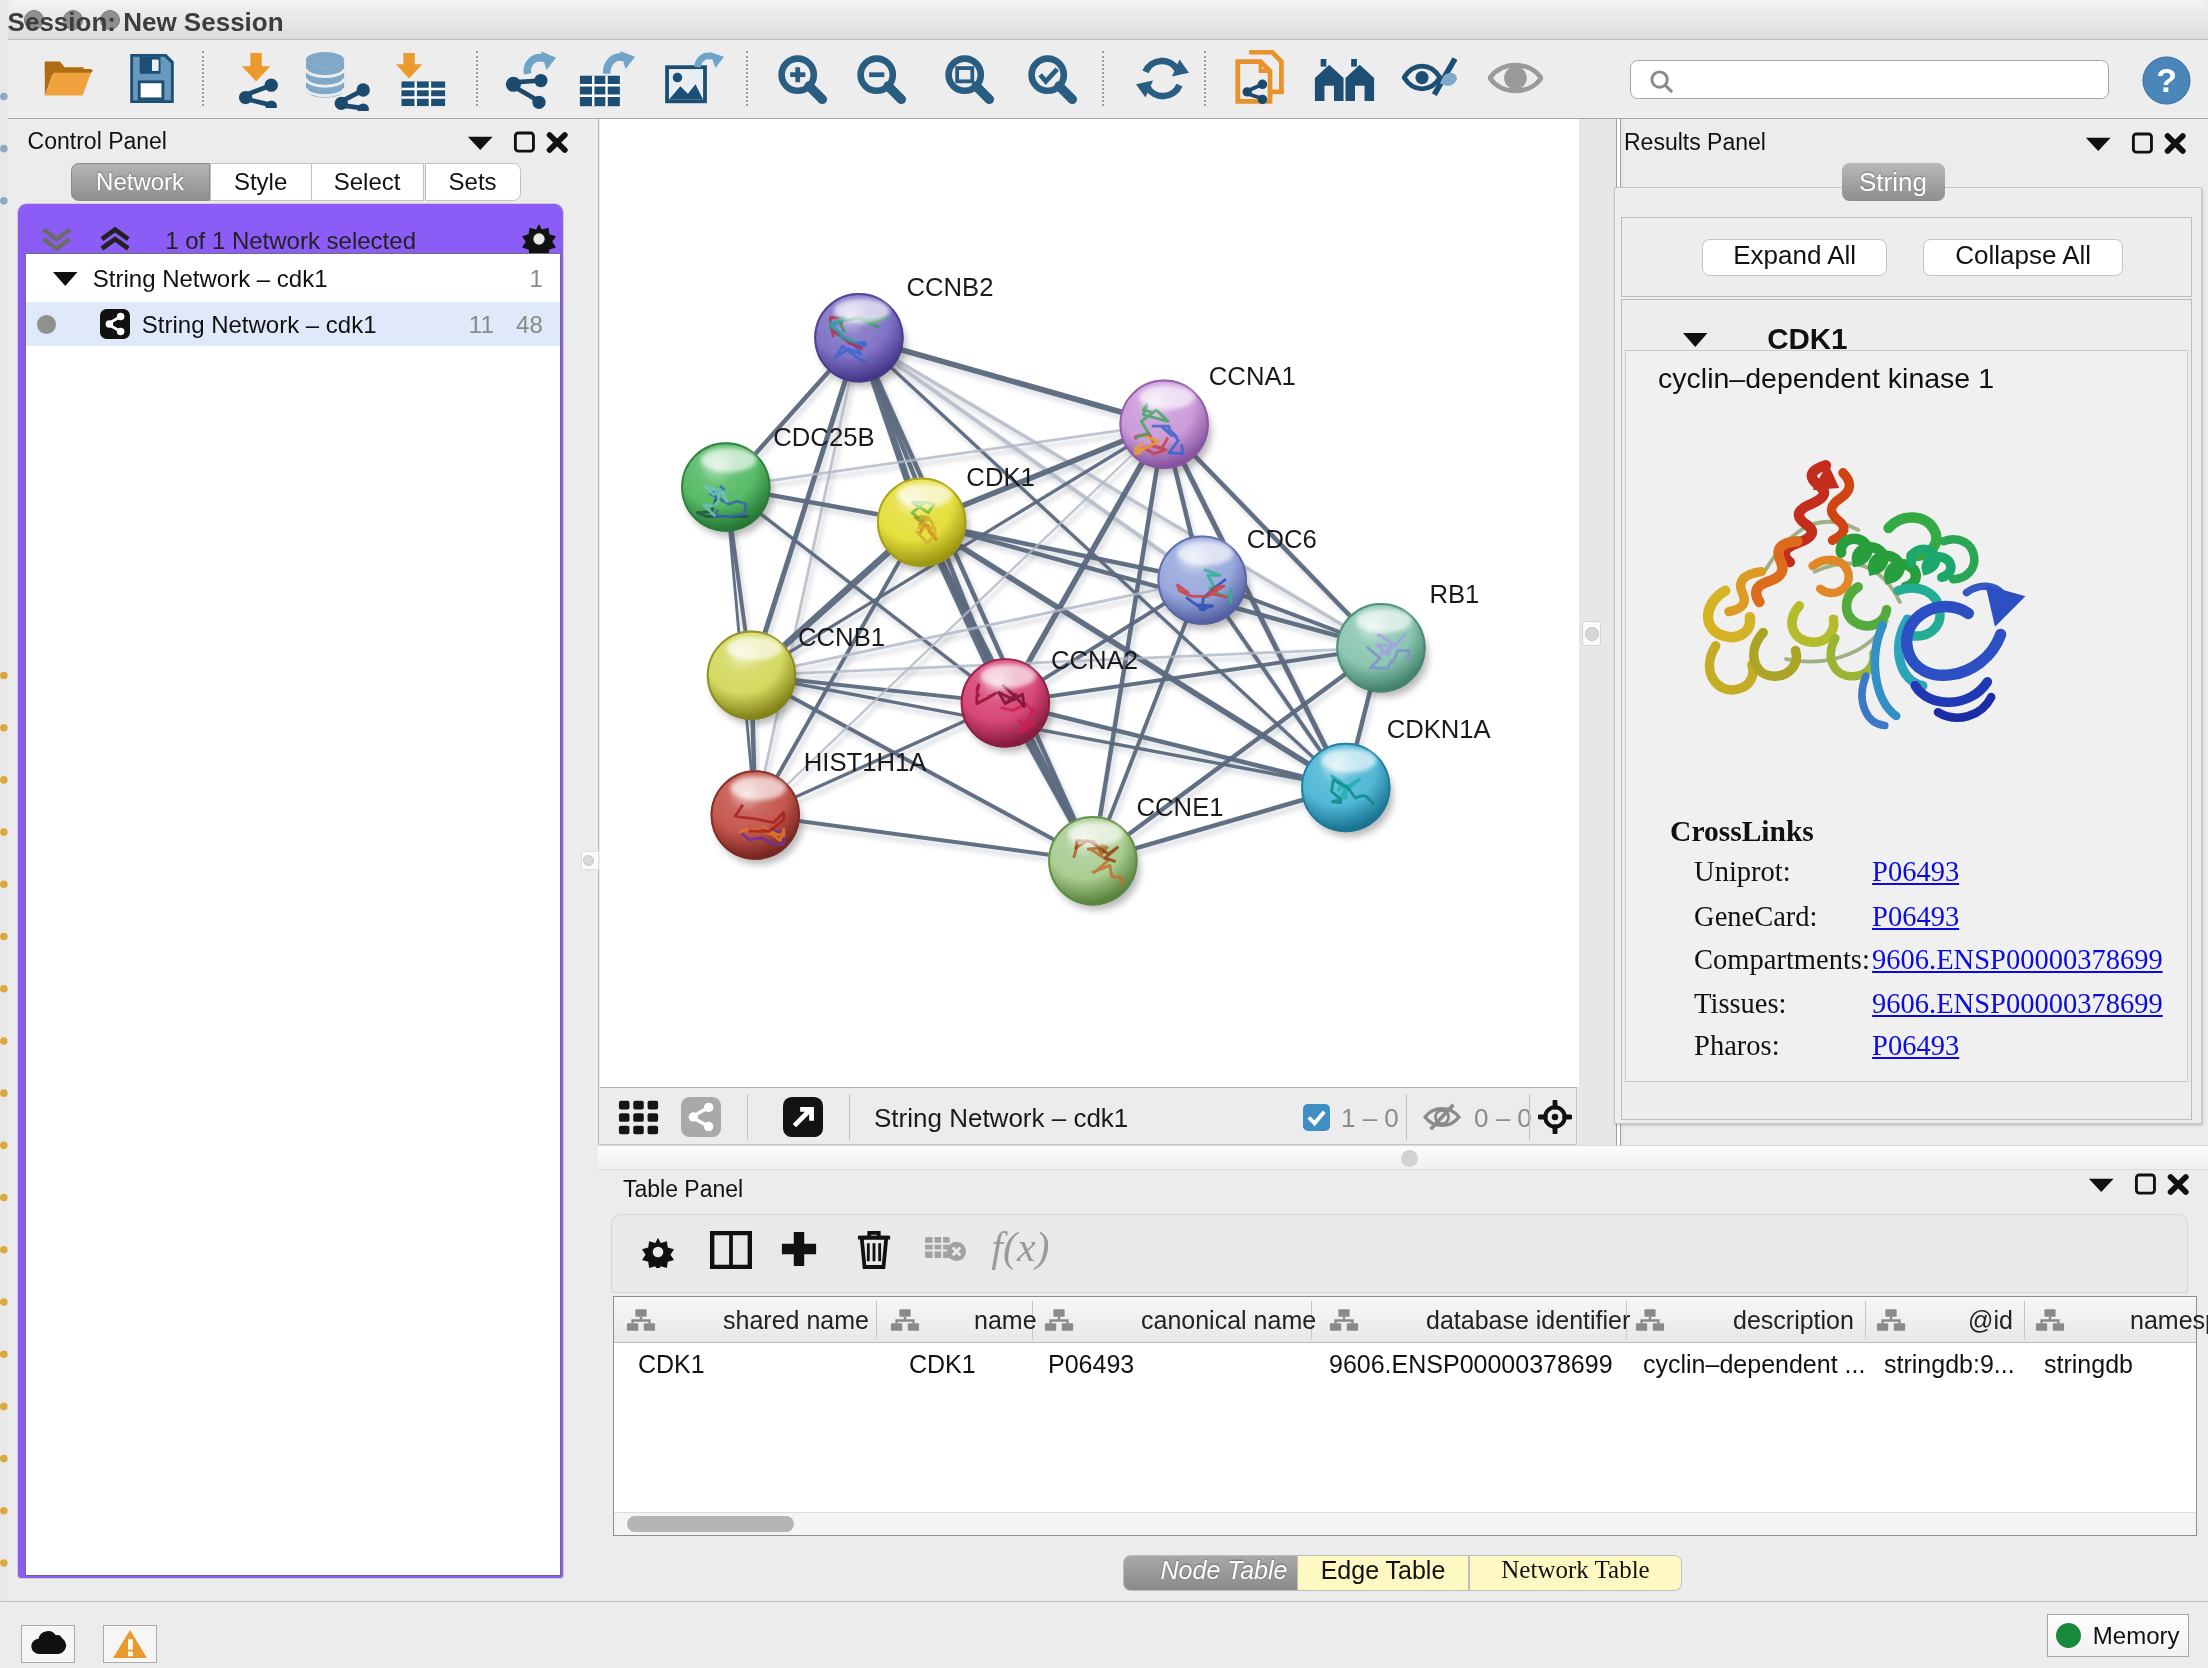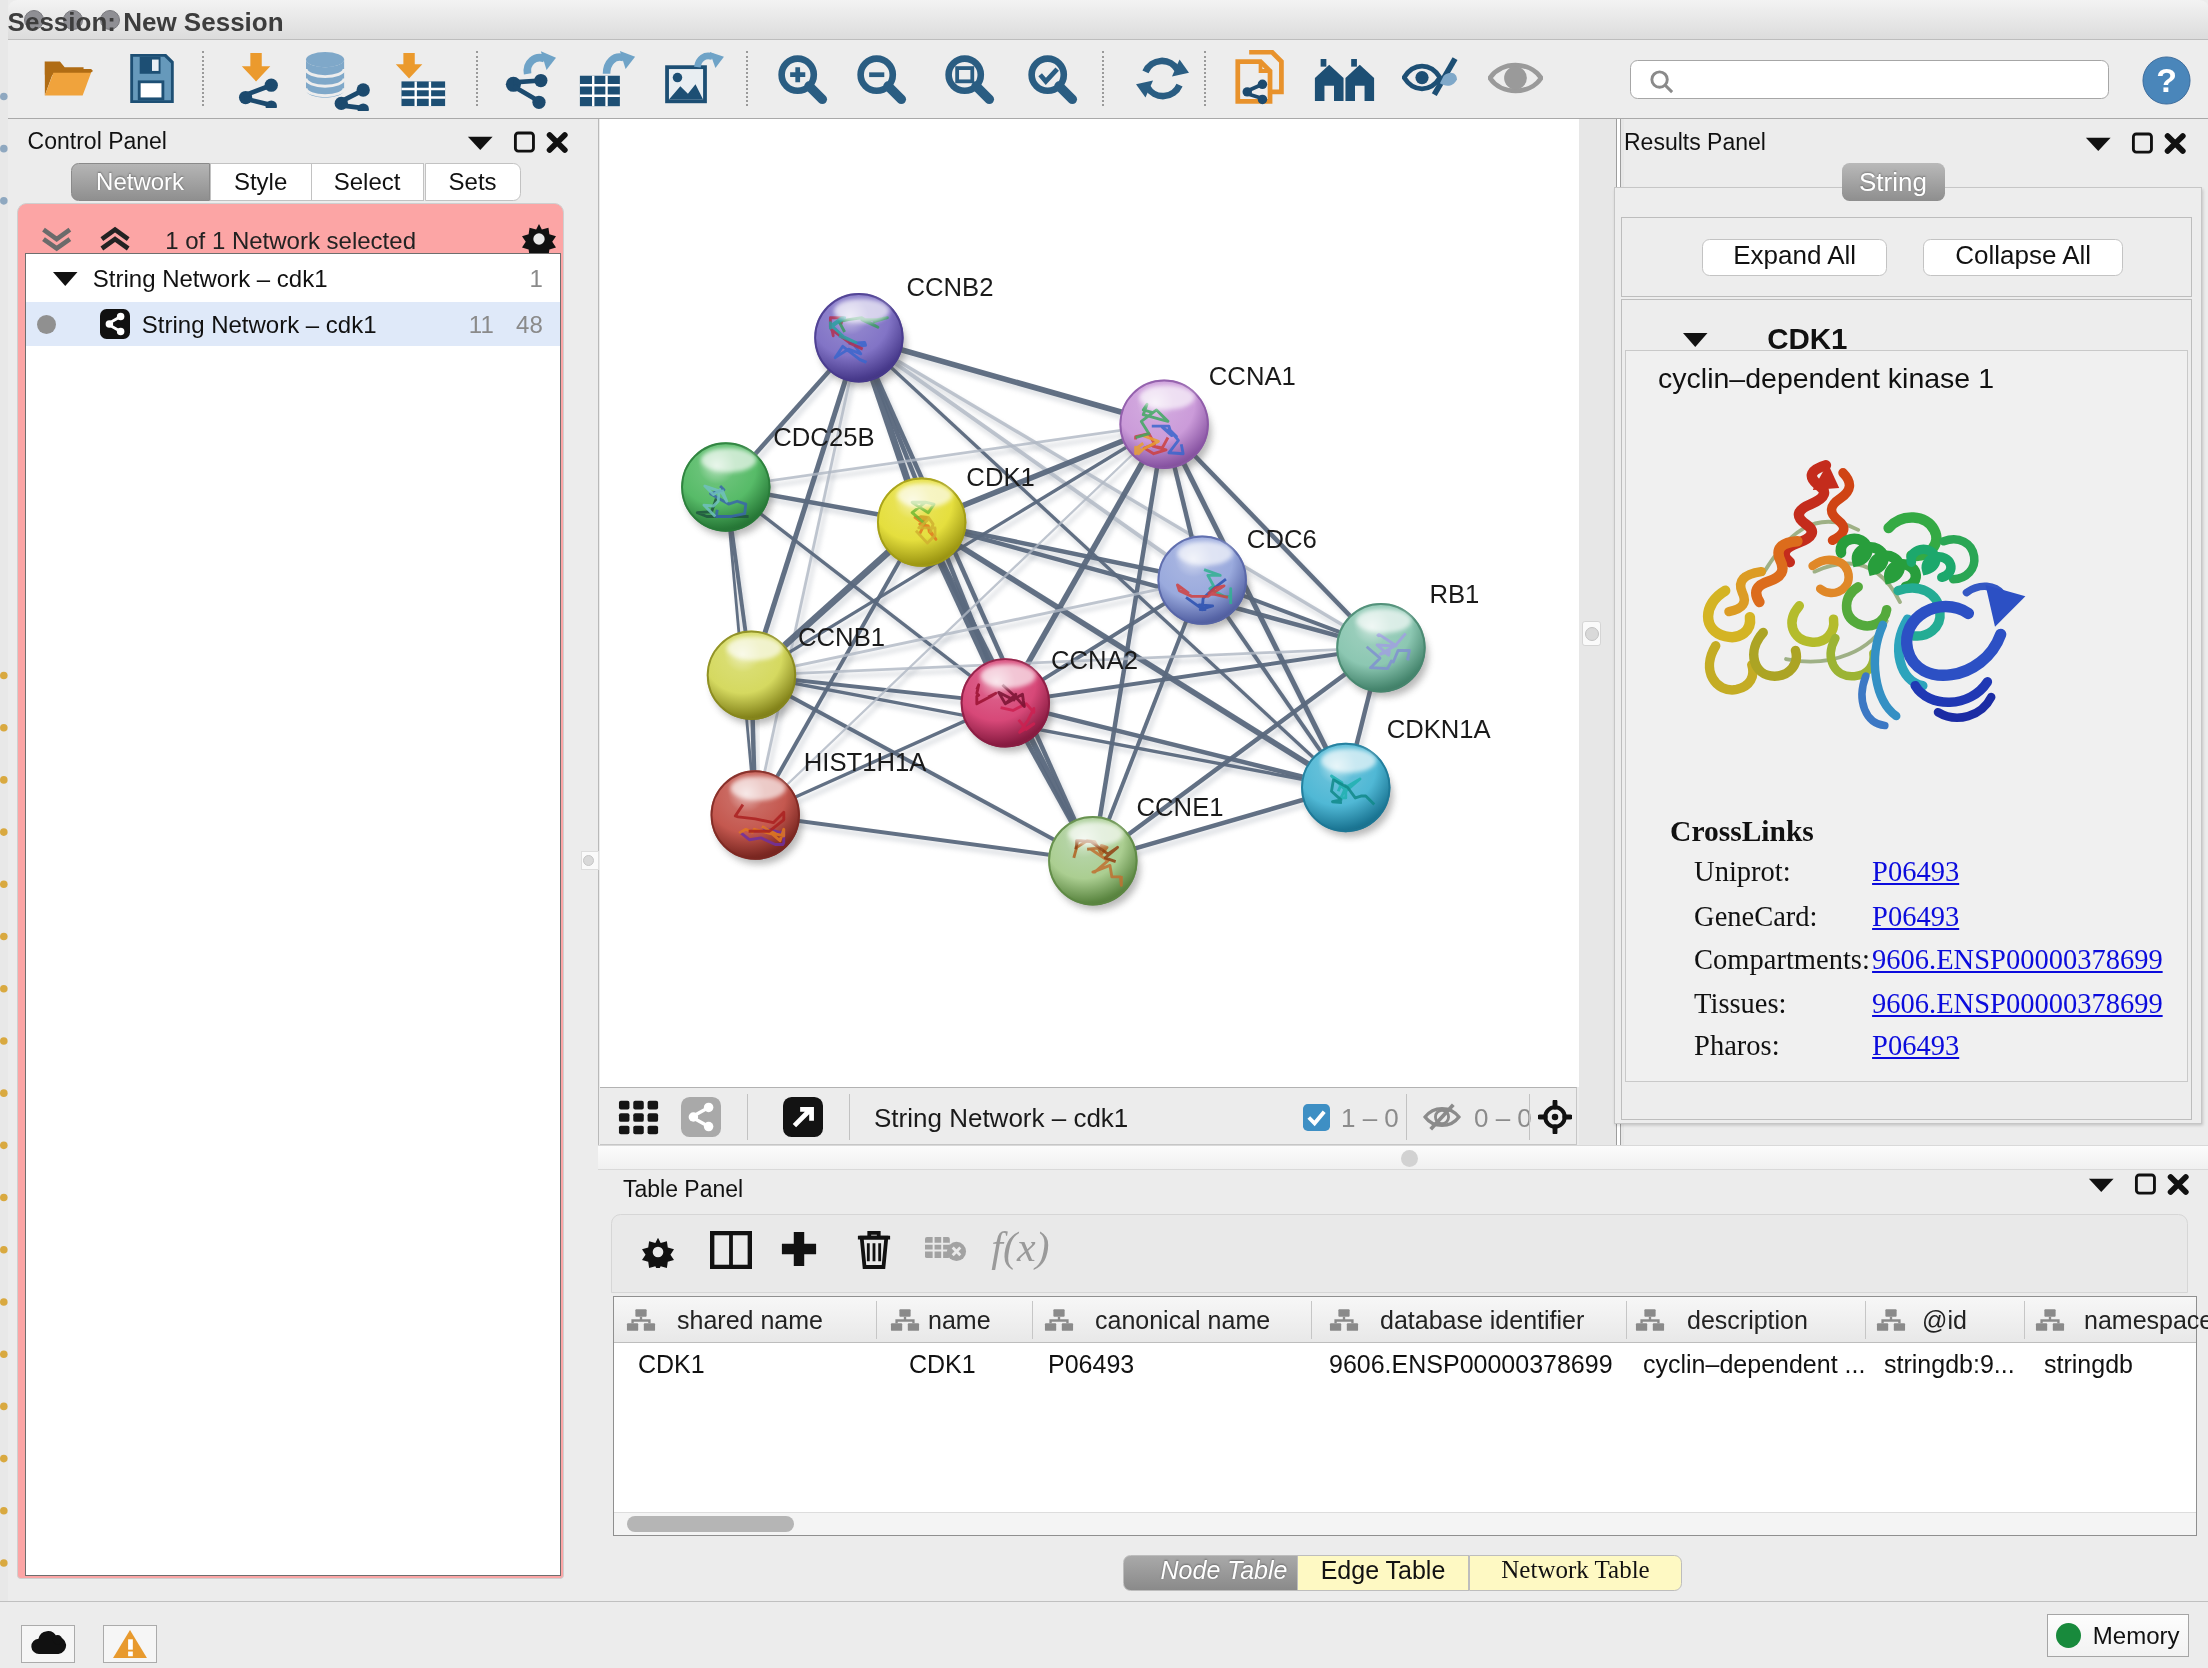--- a/index.html
+++ b/index.html
@@ -16,21 +16,21 @@
 #toolbar { left:7.6px; top:40px; width:2201px; height:79px; background:#ededed; border-bottom:1.9px solid #a9a9a9; }
 .tbsep { position:absolute; top:11.4px; height:55px; width:0; border-left:2.9px dotted #9a9a9a; }
 #searchbox { position:absolute; left:1622px; top:20px; width:479px; height:39px; background:#fff; border:1.9px solid #a6a6a6; border-radius:7.6px; }
 #searchbox svg { position:absolute; left:17px; top:6.7px; }
 
 
 #cpanel { left:7.6px; top:119px; width:591px; height:1482px; background:#ececec; border-right:1.9px solid #b9b9b9; }
 #cpanel-title { position:absolute; left:20px; top:8.6px; font-size:23px; color:#111; }
 .cptab { position:absolute; top:44px; height:38px; font-size:24px; color:#111; display:flex; align-items:center; justify-content:center; border:1px solid #c2c2c2; background:#fff; z-index:5; }
 .cptab.sel { background:linear-gradient(#b5b5b5,#8f8f8f); color:#fff; border-color:#8a8a8a; text-shadow:0 -1px 1.9px rgba(0,0,0,.35); }
-#cp-inner { position:absolute; left:9.5px; top:84px; width:547px; height:1376px; background:#fca5a5; border:1px solid #cfcfcf; border-radius:9.5px 9.5px 3.8px 3.8px; }
+#cp-inner { position:absolute; left:9.5px; top:84px; width:547px; height:1376px; background:#8b5cf6; border:1px solid #cfcfcf; border-radius:9.5px 9.5px 3.8px 3.8px; }
 #cp-sel-row { position:absolute; left:0px; top:17px; width:100%; height:40px; font-size:24px; color:#222; text-align:center; line-height:40px; }
 #cp-list { position:absolute; left:6.7px; top:49px; width:536px; height:1323px; background:#fff; border:1.9px solid #6e6e6e; }
 .cprow { position:absolute; left:0; width:100%; height:43px; font-size:24px; color:#111; }
 
 
 #netview { left:600px; top:119px; width:979px; height:968px; background:#fff; }
 #netstatus { left:600px; top:1087px; width:977px; height:58px; background:#ececec; border-top:1.9px solid #b2b2b2; border-bottom:1.9px solid #c6c6c6; border-right:1.9px solid #c6c6c6; }
 #vsplit { left:1579px; top:119px; width:45px; height:1027px; background:#e7e7e7; }
 #vsplit .dline { position:absolute; right:2.9px; top:0; width:4.8px; height:100%; border-left:1.9px solid #9d9d9d; border-right:1.9px solid #9d9d9d; background:#fff; }
 #vsplit .knob { position:absolute; left:2.9px; top:502px; width:19px; height:25px; background:#fafafa; border:1px solid #d5d5d5; border-radius:2.9px; }
@@ -59,21 +59,21 @@
 #tp-scroll .thumb { position:absolute; left:13.3px; top:2.9px; width:167px; height:16px; background:#b5b5b5; border-radius:8.6px; }
 .ttab { position:absolute; top:385px; height:36px; font-size:25px; color:#111; background:#fef9c3; border:1px solid #bdbdbd; text-align:center; }
 .ttab.sel { background:linear-gradient(#a9a9a9,#8a8a8a); color:#fff; text-shadow:0 -1px 1.9px rgba(0,0,0,.35); }
 
 
 #bottombar { left:0; top:1601px; width:2208px; height:68px; background:#ececec; border-top:1.9px solid #c0c0c0; }
 .bbtn { position:absolute; top:23px; width:54px; height:38px; background:#f6f6f6; border:1.9px solid #ababab; display:flex; align-items:center; justify-content:center; }
 #memorybtn { position:absolute; right:19px; top:12.4px; width:142px; height:43px; background:linear-gradient(#fdfdfd,#f2f2f2); border:1.9px solid #a5a5a5; font-size:24px; color:#111; display:flex; align-items:center; justify-content:center; gap:11.4px; }
 #memorybtn .dot { width:25px; height:25px; border-radius:50%; background:#188a3c; }
 
-.th { position:absolute; top:8.6px; font-size:25px; color:#222; }
+.th { position:absolute; top:8.6px; font-size:25px; color:#222;margin-left:46px; }
 .sorticon { position:absolute; top:11.4px; width:30px; height:25px; }
 
 
 #sliver { left:0; top:0; width:7.6px; height:1668px; background:#e8e8e8; }
 </style>
 </head>
 <body>
 <div id="page">
   <svg width="0" height="0" style="position:absolute;">
     <defs>

